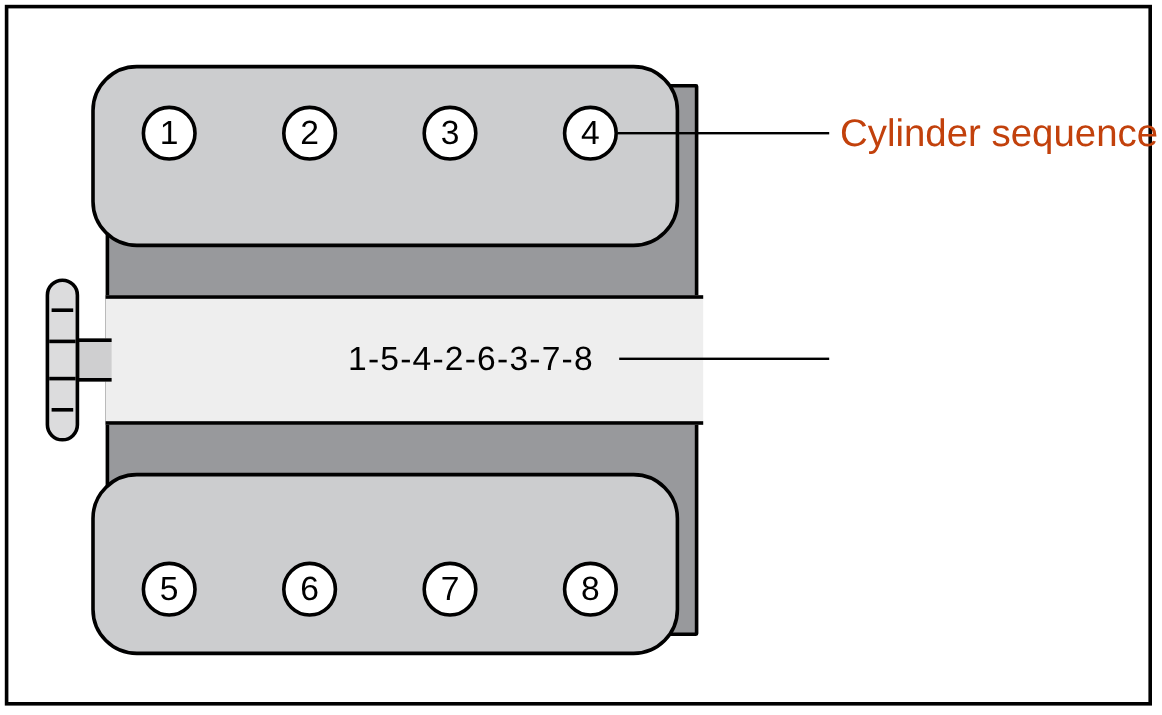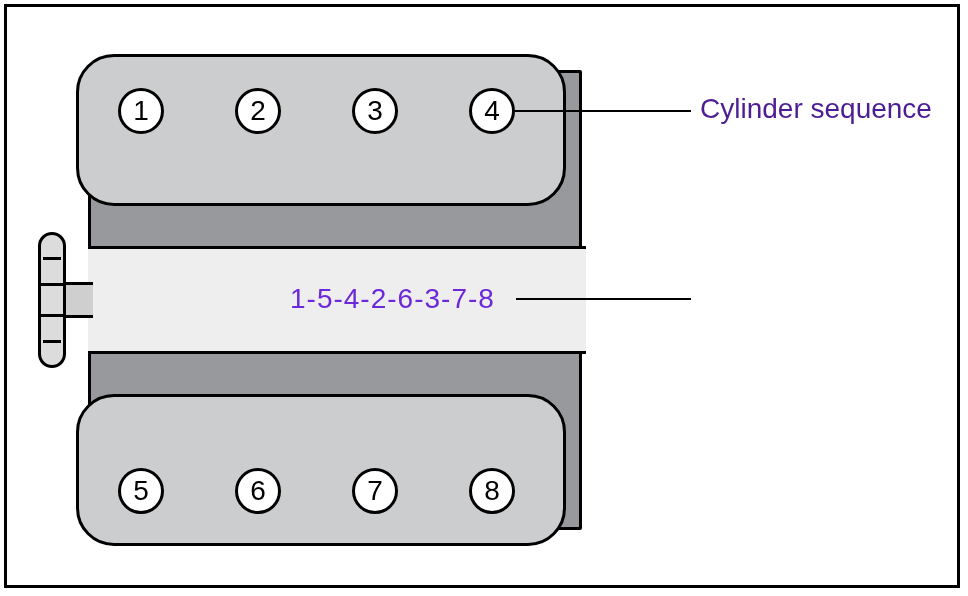--- a/index.html
+++ b/index.html
@@ -136,29 +136,29 @@
 
   
   .line {
     position: absolute;
     height: 2px;
     background: #000;
   }
 
   .label {
     position: absolute;
-    font-size: 28px;
-    color: #4c1d95;
+    font-size: 32px;
+    color: #c2410c;
     white-space: nowrap;
   }
 
   .firing-order {
     position: absolute;
     font-size: 28px;
-    color: #6d28d9;
+    color: #000000;
     letter-spacing: 1px;
     white-space: nowrap;
   }
 </style>
 </head>
 <body>
 
 <div class="canvas">
   <div class="outer-frame"></div>
 

